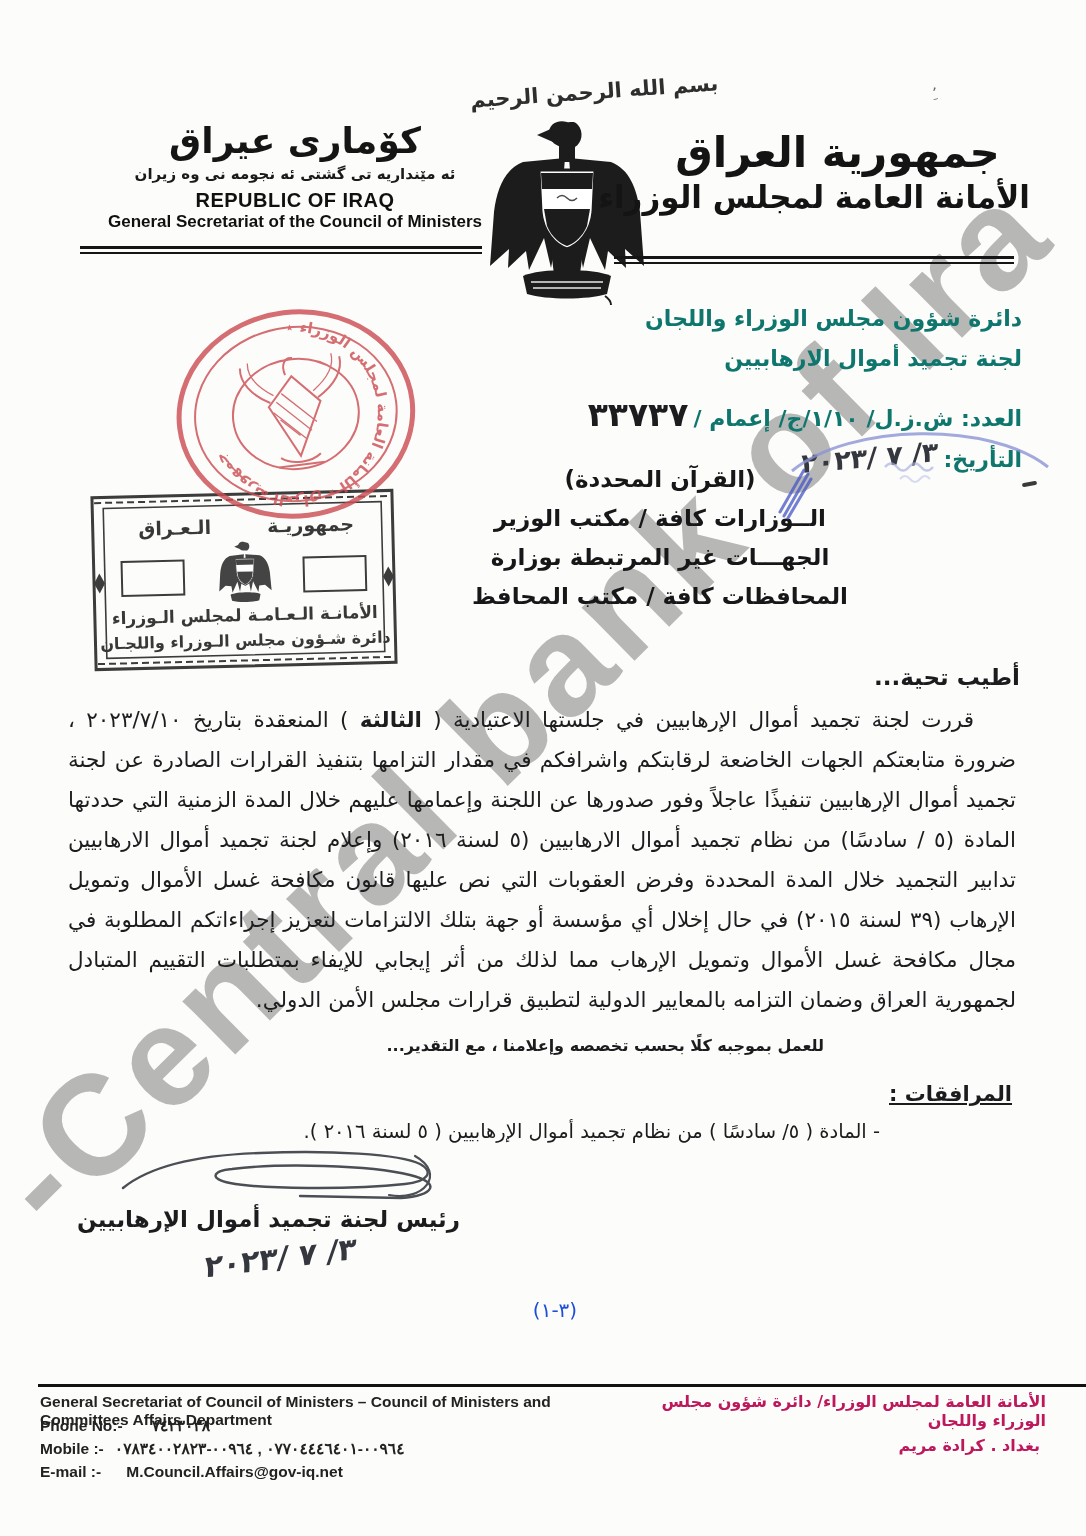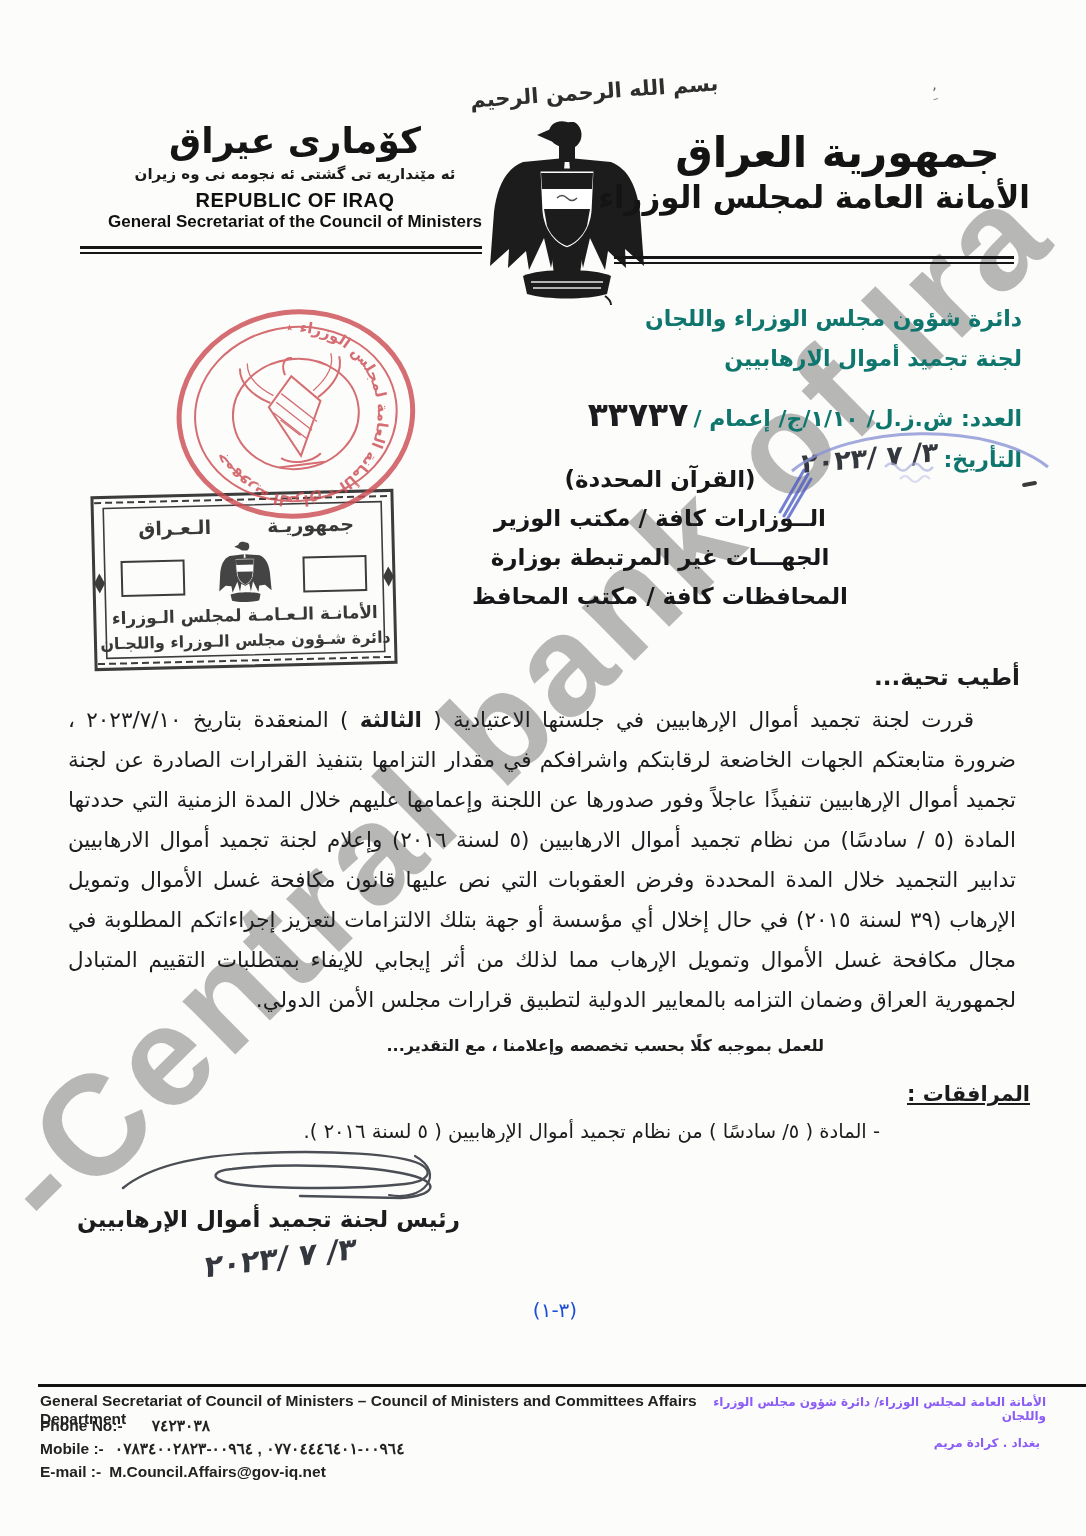--- a/index.html
+++ b/index.html
@@ -38,21 +38,21 @@
   .refline{font-size:22px; font-weight:bold; color:#0f766e;}
   .bignum{font-size:33px; font-weight:bold; letter-spacing:2px;}
   .hand{font-weight:bold; color:#34373e; letter-spacing:2px; display:inline-block; transform:rotate(-5deg) skewX(-6deg);}
   .recip{font-size:23px; font-weight:bold; color:#17171a;}
   .bodytxt{
     position:absolute; left:68px; width:948px; top:700px;
     direction:rtl; text-align:justify; text-indent:42px;
     font-size:21.5px; line-height:40px; color:#1d1d20; white-space:normal;
   }
   .foot{font-family:"Liberation Sans",sans-serif; font-size:15.5px; font-weight:bold; color:#222;}
-  .foot-ar{font-size:12px; font-weight:bold; color:#8b5cf6;}
+  .foot-ar{font-size:16px; font-weight:bold; color:#be185d;}
   .artifact{position:absolute; color:#666;}
 </style>
 </head>
 <body>
 
 <div class="page">
 
   <div class="watermark">-Central bank of Ira</div>
 
   <div class="content">
@@ -119,21 +119,21 @@
       <div class="recip" style="margin-top:13px;">الجهـــات غير المرتبطة بوزارة</div>
       <div class="recip" style="margin-top:13px;">المحافظات كافة / مكتب المحافظ</div>
     </div>
 
     <div class="t rtl b" style="right:66px;top:664px;font-size:23px;">أطيب تحية...</div>
 
     <div class="bodytxt"><span>قررت لجنة تجميد أموال الإرهابيين في جلستها الاعتيادية ( </span><span class="b">الثالثة</span><span> ) المنعقدة بتاريخ ٢٠٢٣/٧/١٠ ، ضرورة متابعتكم الجهات الخاضعة لرقابتكم واشرافكم في مقدار التزامها بتنفيذ القرارات الصادرة عن لجنة تجميد أموال الإرهابيين تنفيذًا عاجلاً وفور صدورها عن اللجنة وإعمامها عليهم خلال المدة الزمنية التي حددتها المادة (٥ / سادسًا) من نظام تجميد أموال الارهابيين (٥ لسنة ٢٠١٦) وإعلام لجنة تجميد أموال الارهابيين تدابير التجميد خلال المدة المحددة وفرض العقوبات التي نص عليها قانون مكافحة غسل الأموال وتمويل الإرهاب (٣٩ لسنة ٢٠١٥) في حال إخلال أي مؤسسة أو جهة بتلك الالتزامات لتعزيز إجراءاتكم المطلوبة في مجال مكافحة غسل الأموال وتمويل الإرهاب مما لذلك من أثر إيجابي للإيفاء بمتطلبات التقييم المتبادل لجمهورية العراق وضمان التزامه بالمعايير الدولية لتطبيق قرارات مجلس الأمن الدولي.</span></div>
 
     <div class="t rtl b" style="right:262px;top:1036px;font-size:16px;">للعمل بموجبه كلًا بحسب تخصصه وإعلامنا ، مع التقدير...</div>
 
-    <div class="t rtl b" style="right:56px;top:1082px;font-size:21px;text-decoration:underline;">المرافقات :</div>
+    <div class="t rtl b" style="right:74px;top:1082px;font-size:21px;text-decoration:underline;">المرافقات :</div>
     <div class="t rtl" style="right:206px;top:1120px;font-size:19.5px;">-   المادة ( ٥/ سادسًا ) من نظام تجميد أموال الإرهابيين ( ٥ لسنة ٢٠١٦ ).</div>
 
     <svg class="t" style="left:105px;top:1138px;" width="370" height="78" viewBox="0 0 370 78">
       <path d="M18,50 C45,28 95,17 155,15 C225,12 295,16 315,26 C330,34 322,44 300,46 C245,52 155,51 125,45 C104,41 107,33 127,31 C175,25 265,27 305,37 C338,45 328,58 296,60 L195,58" fill="none" stroke="#4b4e54" stroke-width="2.4" stroke-linecap="round"></path>
       <path d="M310,18 C342,36 318,64 284,57" fill="none" stroke="#4b4e54" stroke-width="2.2" stroke-linecap="round"></path>
     </svg>
     <div class="t ctr b rtl" style="left:100px;top:1206px;width:360px;font-size:23px;">رئيس لجنة تجميد أموال الإرهابيين</div>
     <div class="t ctr rtl" style="left:130px;top:1240px;width:300px;">
       <span class="hand" style="font-size:30px;transform:rotate(-7deg) skewX(-10deg);">٣/ ٧ /٢٠٢٣</span>
     </div>
@@ -149,21 +149,21 @@
       <span class="foot">Phone No:-</span>
       <span class="foot ltr" style="margin-left:24px;">٧٤٢٣٠٣٨</span>
     </div>
     <div class="t" style="left:40px;top:1439px;">
       <span class="foot">Mobile :-</span>
       <span class="foot ltr" style="margin-left:6px;">٠٠٩٦٤-٠٧٧٠٤٤٤٦٤٠١ , ٠٠٩٦٤-٠٧٨٣٤٠٠٢٨٢٣</span>
     </div>
     <div class="t foot-ar rtl" style="right:46px;top:1436px;">بغداد . كرادة مريم</div>
     <div class="t" style="left:40px;top:1462px;">
       <span class="foot">E-mail :-</span>
-      <span class="foot" style="margin-left:3px;">M.Council.Affairs@gov-iq.net</span>
+      <span class="foot" style="margin-left:20px;">M.Council.Affairs@gov-iq.net</span>
     </div>
   </div>
 
   <div class="stamps">
 
     <svg class="t" style="left:90px;top:485px;transform:rotate(-1.4deg);opacity:.88;" width="308" height="190" viewBox="0 0 308 190">
       <rect x="4" y="9" width="300" height="172" fill="none" stroke="#222" stroke-width="3"></rect>
       <rect x="15" y="20" width="278" height="150" fill="none" stroke="#222" stroke-width="1.6"></rect>
       <line x1="6" y1="14.5" x2="302" y2="14.5" stroke="#222" stroke-width="2" stroke-dasharray="7,4"></line>
       <line x1="6" y1="175.5" x2="302" y2="175.5" stroke="#222" stroke-width="2" stroke-dasharray="7,4"></line>

